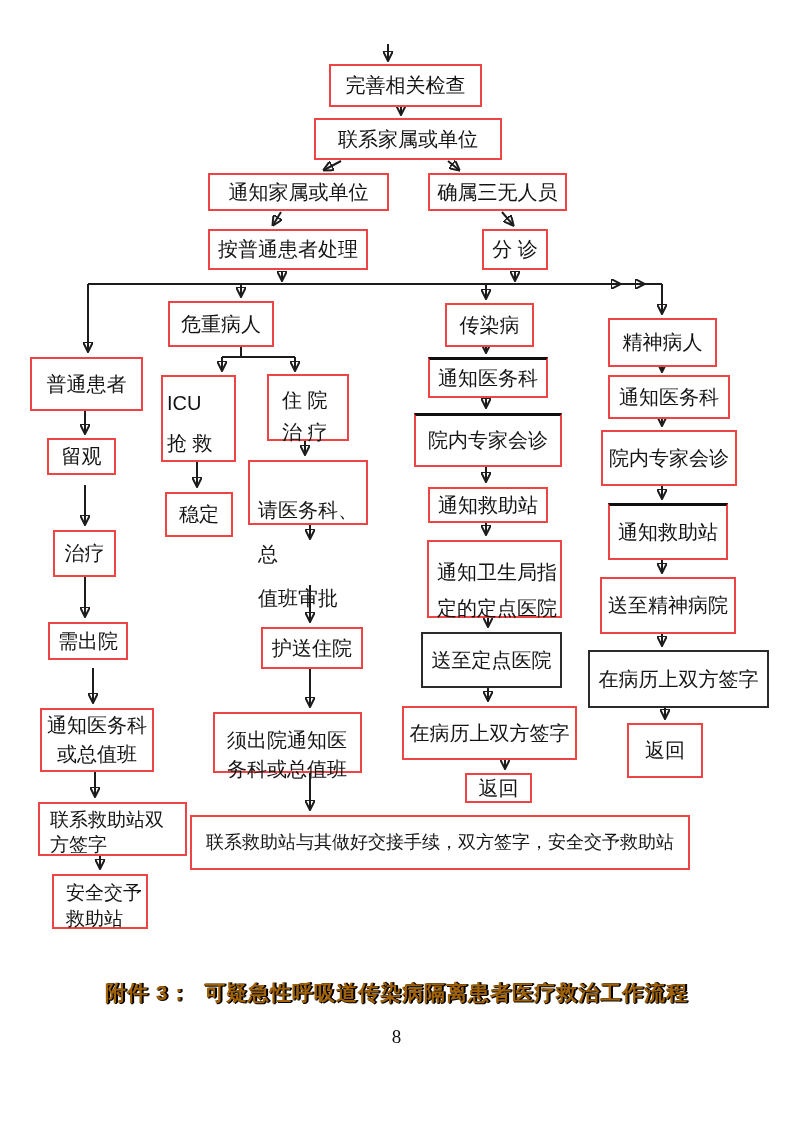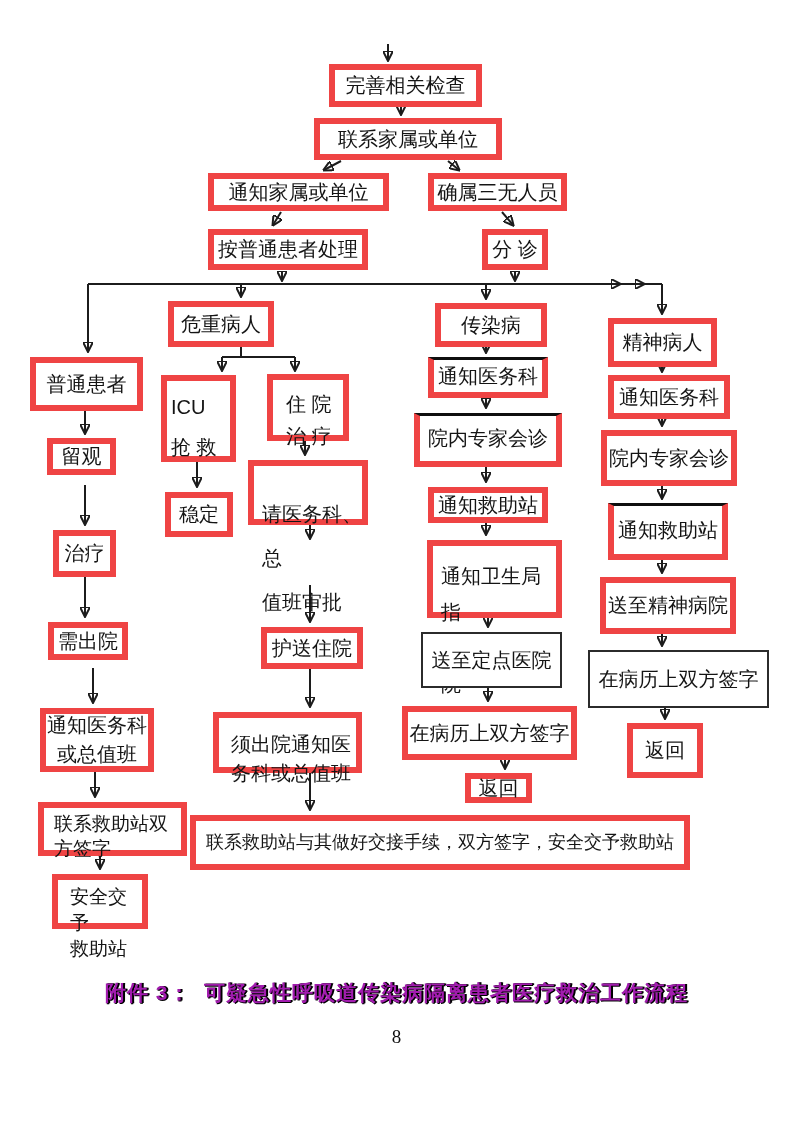--- a/index.html
+++ b/index.html
@@ -10,21 +10,21 @@
     background:#ffffff;
     font-family:"Liberation Sans","DejaVu Sans",sans-serif;
     color:#1a1a1a;
     overflow:hidden;
   }
   svg.arrows{position:absolute;left:0;top:0;width:793px;height:1122px;pointer-events:none;}
   svg.arrows line, svg.arrows path{stroke:#1c1c1c;stroke-width:2;fill:none;}
   .node{
     position:absolute;
     box-sizing:border-box;
-    border:6px solid #ef4444;
+    border:2px solid #ef4444;
     background:#ffffff;
     display:flex;align-items:center;justify-content:center;
     text-align:center;
     white-space:pre-line;
     font-size:20px;
     line-height:1.25;
     color:#141414;
   }
   .node.blk{display:block;text-align:left;}
   .node.tt{border-top:3.5px solid #0f0f0f;}
@@ -34,21 +34,21 @@
   .n-approval{padding:26px 0 0 8px;line-height:44px;overflow:visible;background:transparent;}
   .n-health{padding:12px 0 12px 8px;line-height:36px;}
   .n-discharge{padding:12px 0 0 12px;line-height:29px;}
   .n-contact-sign{padding:3px 0 0 10px;line-height:25px;font-size:19px;}
   .n-safe{padding:4px 0 0 12px;line-height:26px;font-size:19px;}
   .n-notify-duty{line-height:29px;}
   .n-final{font-size:18px;}
   .footer-title{
     position:absolute;left:0;top:979px;width:793px;
     text-align:center;
-    font-size:21px;font-weight:bold;color:#a21caf;
+    font-size:21px;font-weight:bold;color:#a16207;
     letter-spacing:1px;
     text-shadow:1px 0 0 #000, 2px 0 0 #000, 1px 1px 0 #000;
     white-space:pre;
   }
   .page-number{
     position:absolute;left:0;top:1026px;width:793px;
     text-align:center;
     font-family:"Liberation Serif","DejaVu Serif",serif;
     font-size:19px;color:#111;
   }
@@ -121,21 +121,21 @@
 
   <div class="node" style="left:329px;top:64px;width:153px;height:43px">完善相关检查</div>
   <div class="node" style="left:314px;top:118px;width:188px;height:42px">联系家属或单位</div>
   <div class="node" style="left:208px;top:173px;width:181px;height:38px">通知家属或单位</div>
   <div class="node" style="left:428px;top:173px;width:139px;height:38px">确属三无人员</div>
   <div class="node" style="left:208px;top:229px;width:160px;height:41px">按普通患者处理</div>
   <div class="node" style="left:482px;top:229px;width:66px;height:41px">分 诊</div>
 
   <div class="node" style="left:30px;top:357px;width:113px;height:54px">普通患者</div>
   <div class="node" style="left:168px;top:301px;width:106px;height:46px">危重病人</div>
-  <div class="node" style="left:435px;top:303px;width:112px;height:44px">传染病</div>
+  <div class="node" style="left:445px;top:303px;width:89px;height:44px">传染病</div>
   <div class="node" style="left:608px;top:318px;width:109px;height:49px">精神病人</div>
 
   <div class="node" style="left:47px;top:438px;width:69px;height:37px">留观</div>
   <div class="node" style="left:53px;top:530px;width:63px;height:47px">治疗</div>
   <div class="node" style="left:48px;top:622px;width:80px;height:38px">需出院</div>
   <div class="node n-notify-duty" style="left:40px;top:708px;width:114px;height:64px">通知医务科
 或总值班</div>
   <div class="node blk n-contact-sign" style="left:38px;top:802px;width:149px;height:54px">联系救助站双
 方签字</div>
   <div class="node blk n-safe" style="left:52px;top:874px;width:96px;height:55px">安全交予

